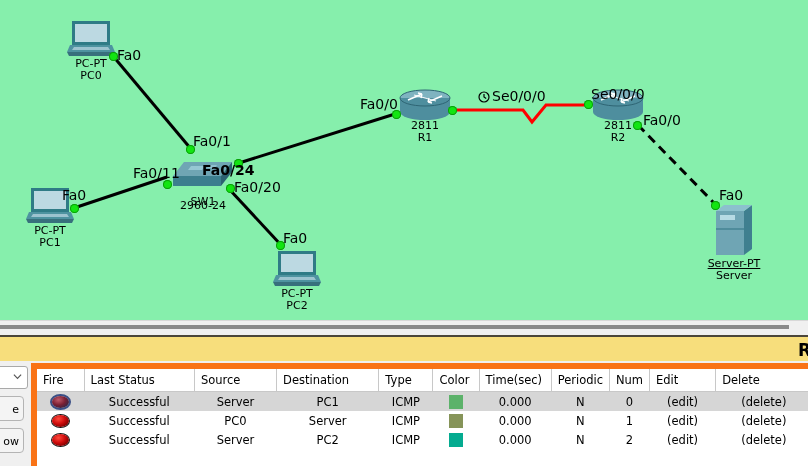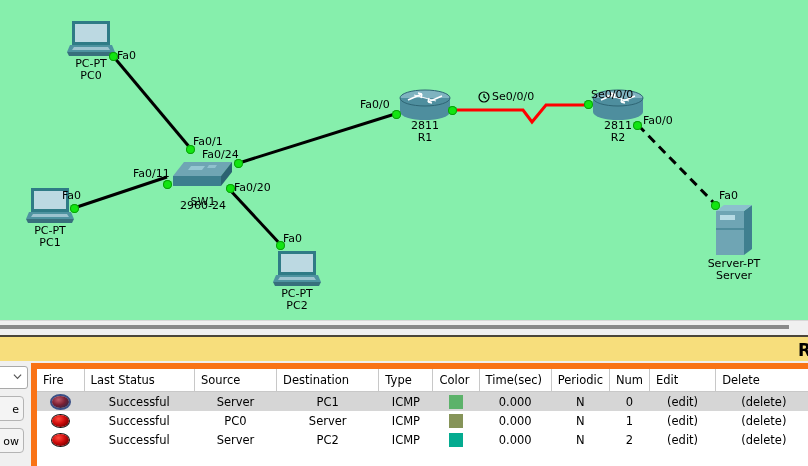--- a/index.html
+++ b/index.html
@@ -19,21 +19,21 @@
 
   .node{position:absolute;}
   .nodelabel{
     position:absolute;text-align:center;white-space:nowrap;
     font-family:"DejaVu Sans","Liberation Sans",sans-serif;
     font-size:11px;line-height:12px;color:#000;
   }
   .portlabel{
     position:absolute;white-space:nowrap;
     font-family:"DejaVu Sans","Liberation Sans",sans-serif;
-    font-size:11px;line-height:11px;color:#000;
+    font-size:14px;line-height:11px;color:#000;
   }
   .linkdot{position:absolute;width:9px;height:9px;border-radius:50%;
     background:#12e512;box-shadow:inset 0 0 0 1px #0a9d0a;}
 
   
   #splitter{position:absolute;left:0;top:320px;width:808px;height:15px;background:#f0f0f0;
             border-top:1px solid #d8d8d8;}
   #splitter .grip{position:absolute;left:0;top:4px;width:789px;height:4px;background:#8a8a8a;}
   #yellowbar{position:absolute;left:0;top:335px;width:808px;height:26px;background:#f7de7c;
              border-top:2px solid #4b4639;border-bottom:1px solid #c9b24a;overflow:hidden;}
@@ -147,21 +147,21 @@
         <path d="M38 5 L46 5 L44 8 L36 8 Z" fill="#9ecdd8" opacity="0.7"></path>
       </svg>
     </div>
     <div class="nodelabel" style="left:163px;top:184px;width:80px;margin-top:16px;">2960-24</div>
     <div class="nodelabel" style="left:163px;top:196px;width:80px;">SW1</div>
 
     <div class="linkdot" style="left:186px;top:145px;"></div>
     <div class="portlabel" style="left:193px;top:136px;">Fa0/1</div>
 
     <div class="linkdot" style="left:234px;top:159px;"></div>
-    <div class="portlabel" style="left:202px;top:149px;">Fa0/24</div>
+    <div class="portlabel" style="left:202px;top:165px;font-weight:bold;">Fa0/24</div>
 
     <div class="linkdot" style="left:163px;top:180px;"></div>
     <div class="portlabel" style="left:133px;top:168px;">Fa0/11</div>
 
     <div class="linkdot" style="left:226px;top:184px;"></div>
     <div class="portlabel" style="left:234px;top:182px;">Fa0/20</div>
 
     <div class="node" style="left:398px;top:89px;">
       <svg width="54" height="34" viewBox="0 0 54 34">
         <ellipse cx="27" cy="9" rx="25" ry="8" fill="#7fb3c0"></ellipse>
@@ -206,21 +206,21 @@
 
     <div class="node" style="left:711px;top:203px;">
       <svg width="46" height="56" viewBox="0 0 46 56">
         <path d="M5 8 L33 8 L33 52 L5 52 Z" fill="#6fa5b4"></path>
         <path d="M33 8 L41 2 L41 46 L33 52 Z" fill="#3f7f8f"></path>
         <path d="M5 8 L13 2 L41 2 L33 8 Z" fill="#8cc0cd"></path>
         <rect x="9" y="12" width="15" height="5" fill="#b7dbe4"></rect>
         <path d="M5 26 L33 26" stroke="#3f7f8f" stroke-width="1.3"></path>
       </svg>
     </div>
-    <div class="nodelabel" style="left:694px;top:258px;width:80px;">Server-PT</div>
+    <div class="nodelabel" style="left:694px;top:258px;width:80px;text-decoration:underline;">Server-PT</div>
     <div class="nodelabel" style="left:694px;top:270px;width:80px;">Server</div>
     <div class="linkdot" style="left:711px;top:201px;"></div>
     <div class="portlabel" style="left:719px;top:190px;">Fa0</div>
 
   </div>
 
   <div id="splitter">
     <div class="grip"></div>
   </div>
 

